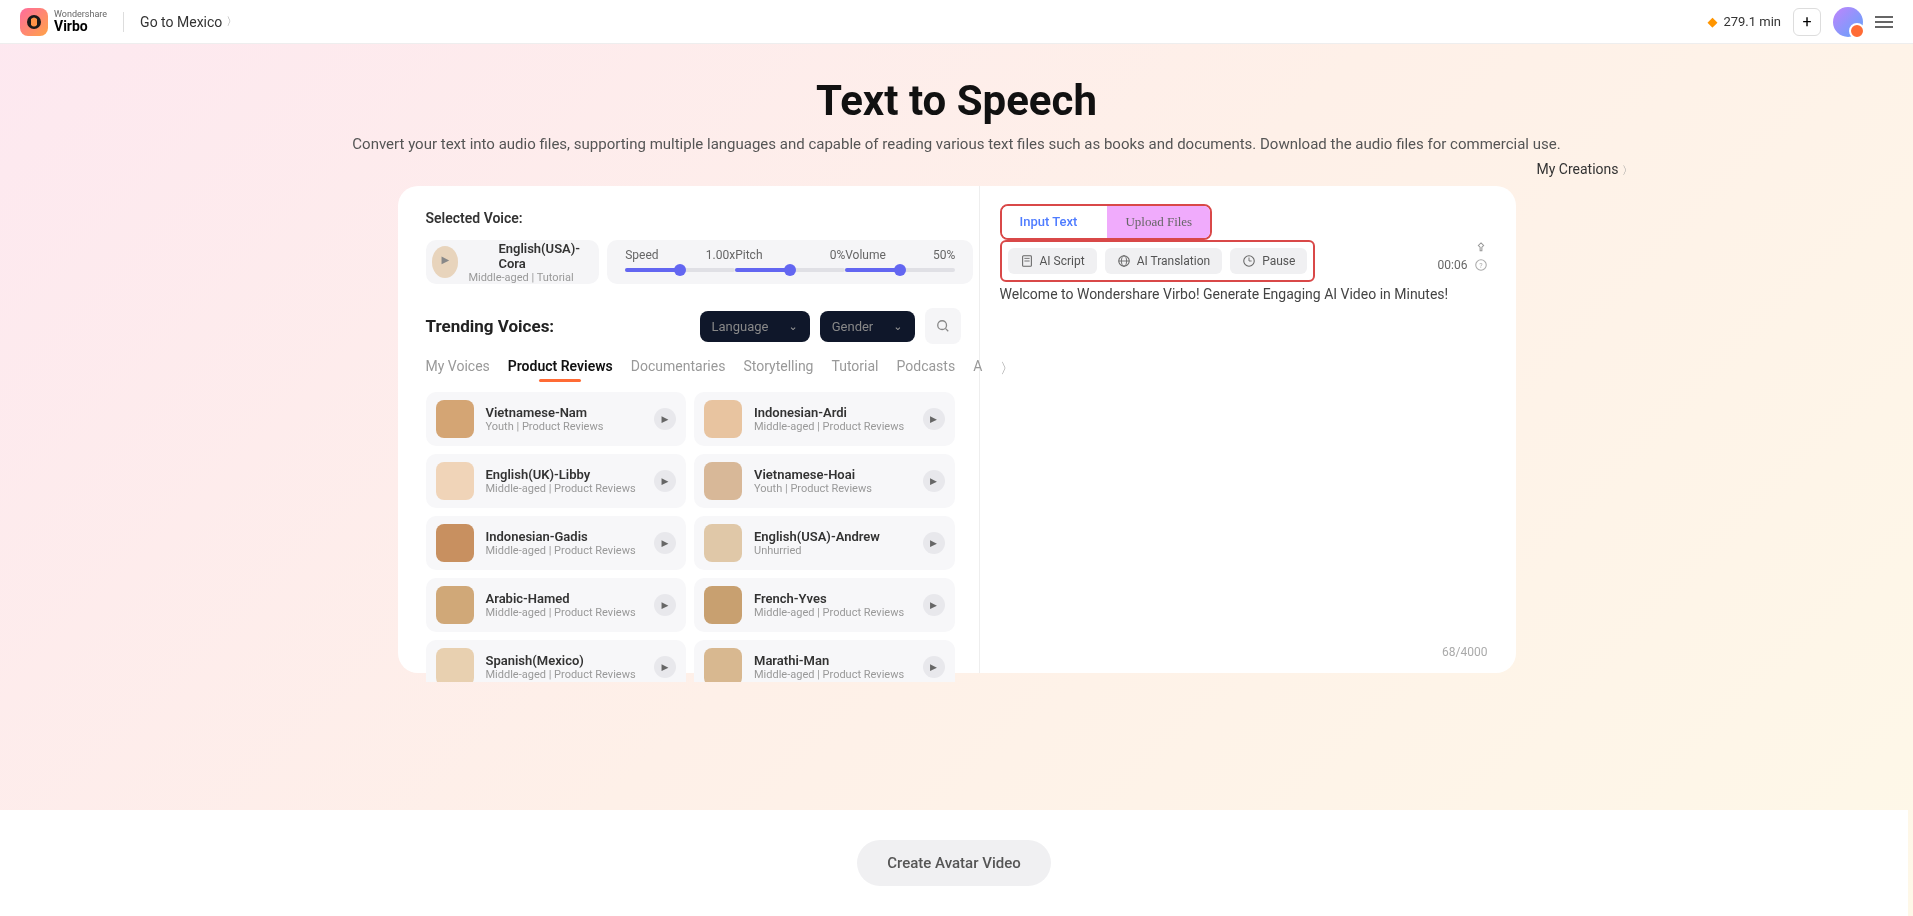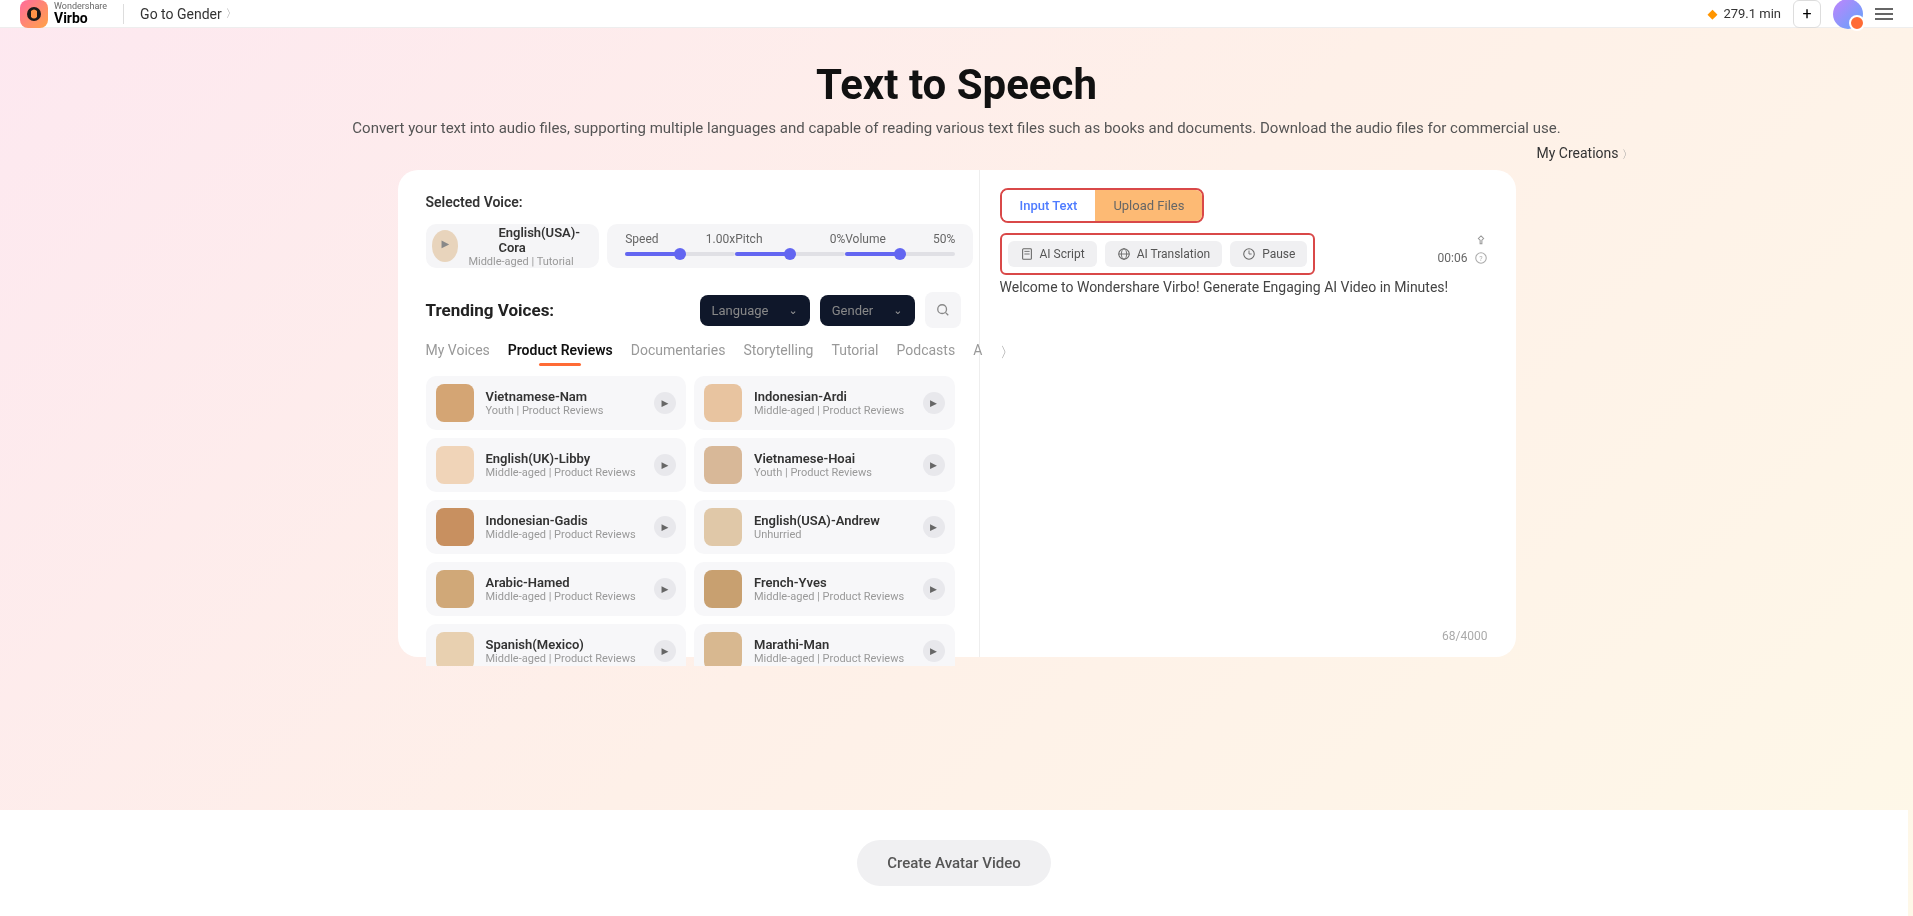--- a/index.html
+++ b/index.html
@@ -1,17 +1,17 @@
 <!DOCTYPE html>
 <html><head>
 <meta charset="utf-8">
 <style>
 * { margin: 0; padding: 0; box-sizing: border-box; font-family: -apple-system, BlinkMacSystemFont, "Segoe UI", Roboto, sans-serif; }
 body { width: 1913px; height: 916px; background: linear-gradient(135deg, #fde8f0 0%, #fef0e8 50%, #fef8e8 100%); overflow: hidden; }
-.topbar { height: 28px; background: #fff; display: flex; align-items: center; padding: 0 20px; border-bottom: 1px solid #eee; }
+.topbar { height: 44px; background: #fff; display: flex; align-items: center; padding: 0 20px; border-bottom: 1px solid #eee; }
 .logo { display: flex; align-items: center; gap: 6px; }
 .logo-icon { width: 28px; height: 28px; border-radius: 8px; background: linear-gradient(135deg, #ff6b9d, #ffa347); display:flex; align-items:center; justify-content:center; }
 .logo-text { display: flex; flex-direction: column; line-height: 1; }
 .logo-text small { font-size: 9px; color: #666; }
 .logo-text strong { font-size: 14px; font-weight: 700; }
 .topbar-divider { width: 1px; height: 20px; background: #ddd; margin: 0 16px; }
 .goto { font-size: 14px; color: #333; display: flex; align-items: center; gap: 4px; cursor: pointer; }
 .topbar-right { margin-left: auto; display: flex; align-items: center; gap: 12px; }
 .minutes { display: flex; align-items: center; gap: 6px; font-size: 13px; color: #333; }
 .diamond { color: #ff9500; }
@@ -59,24 +59,24 @@
 .voice-grid { display: grid; grid-template-columns: 1fr 1fr; gap: 8px; margin-top: 12px; max-height: 290px; overflow-y: auto; padding-right: 6px; }
 .voice-grid::-webkit-scrollbar { width: 5px; }
 .voice-grid::-webkit-scrollbar-thumb { background: #ddd; border-radius: 3px; }
 .voice-item { display: flex; align-items: center; gap: 12px; background: #f7f7f9; border-radius: 10px; padding: 8px 10px; }
 .voice-item .face { width: 38px; height: 38px; border-radius: 8px; background: linear-gradient(135deg, #d4a574, #c89060); flex-shrink:0; }
 .voice-item .info { flex: 1; }
 .voice-item .name { font-size: 13px; font-weight: 600; color: #333; }
 .voice-item .tags { font-size: 11px; color: #999; }
 .voice-item .play { width: 22px; height: 22px; border-radius: 50%; background: #e8e8ec; display: flex; align-items: center; justify-content: center; font-size: 9px; color: #666; cursor:pointer; }
 
-.input-tabs { display: flex; gap: 0; border: 2px solid #d94848; border-radius: 8px; width: fit-content; overflow:hidden; margin-bottom:10px; }
+.input-tabs { display: flex; gap: 12px; border: 2px solid #d94848; border-radius: 8px; width: fit-content; overflow:hidden; }
 .input-tab { padding: 8px 18px; font-size: 13px; cursor: pointer; }
 .input-tab.active { color: #4f7cff; background:#fff; font-weight:500; }
-.input-tab:not(.active) { background: #fdba74; color: #666; }
+.input-tab:not(.active) { background: #f0abfc; color: #666; font-family: Liberation Serif, serif; }
 
 .tools-row { display: flex; align-items: center; gap: 8px; border: 2px solid #d94848; border-radius: 6px; padding: 6px; width: fit-content; }
 .tool-btn { display: flex; align-items: center; gap: 6px; background: #f0f0f2; border-radius: 6px; padding: 6px 12px; font-size: 12px; color: #555; cursor:pointer; }
 .tool-icon-sm { width:14px; height:14px; }
 .time-row { margin-left: auto; display: flex; align-items: center; gap: 6px; font-size: 12px; color: #666; }
 .tools-wrap { display:flex; align-items:center; }
 
 .text-area { margin-top: 12px; font-size: 14px; color: #444; line-height: 1.5; flex:1; outline:none; border:none; resize:none; font-family:inherit; }
 .char-count { text-align: right; font-size: 12px; color: #aaa; padding-bottom: 14px; }
 
@@ -97,21 +97,21 @@
           <path d="M5 5 Q8 2 11 5 L11 11 Q8 14 5 11 Z" fill="#ff9347"></path>
         </svg>
       </div>
     <div class="logo-text">
       <small>Wondershare</small>
       <strong>Virbo</strong>
     </div>
   </div>
   <div class="topbar-divider"></div>
   <div class="goto">
-    <span>Go to Gender</span>
+    <span>Go to Mexico</span>
     <span class="chev">〉</span>
   </div>
   <div class="topbar-right">
     <div class="minutes">
       <span class="diamond">◆</span>
       <span>279.1 min</span>
     </div>
     <div class="plus-btn">
         <span>+</span>
       </div>

